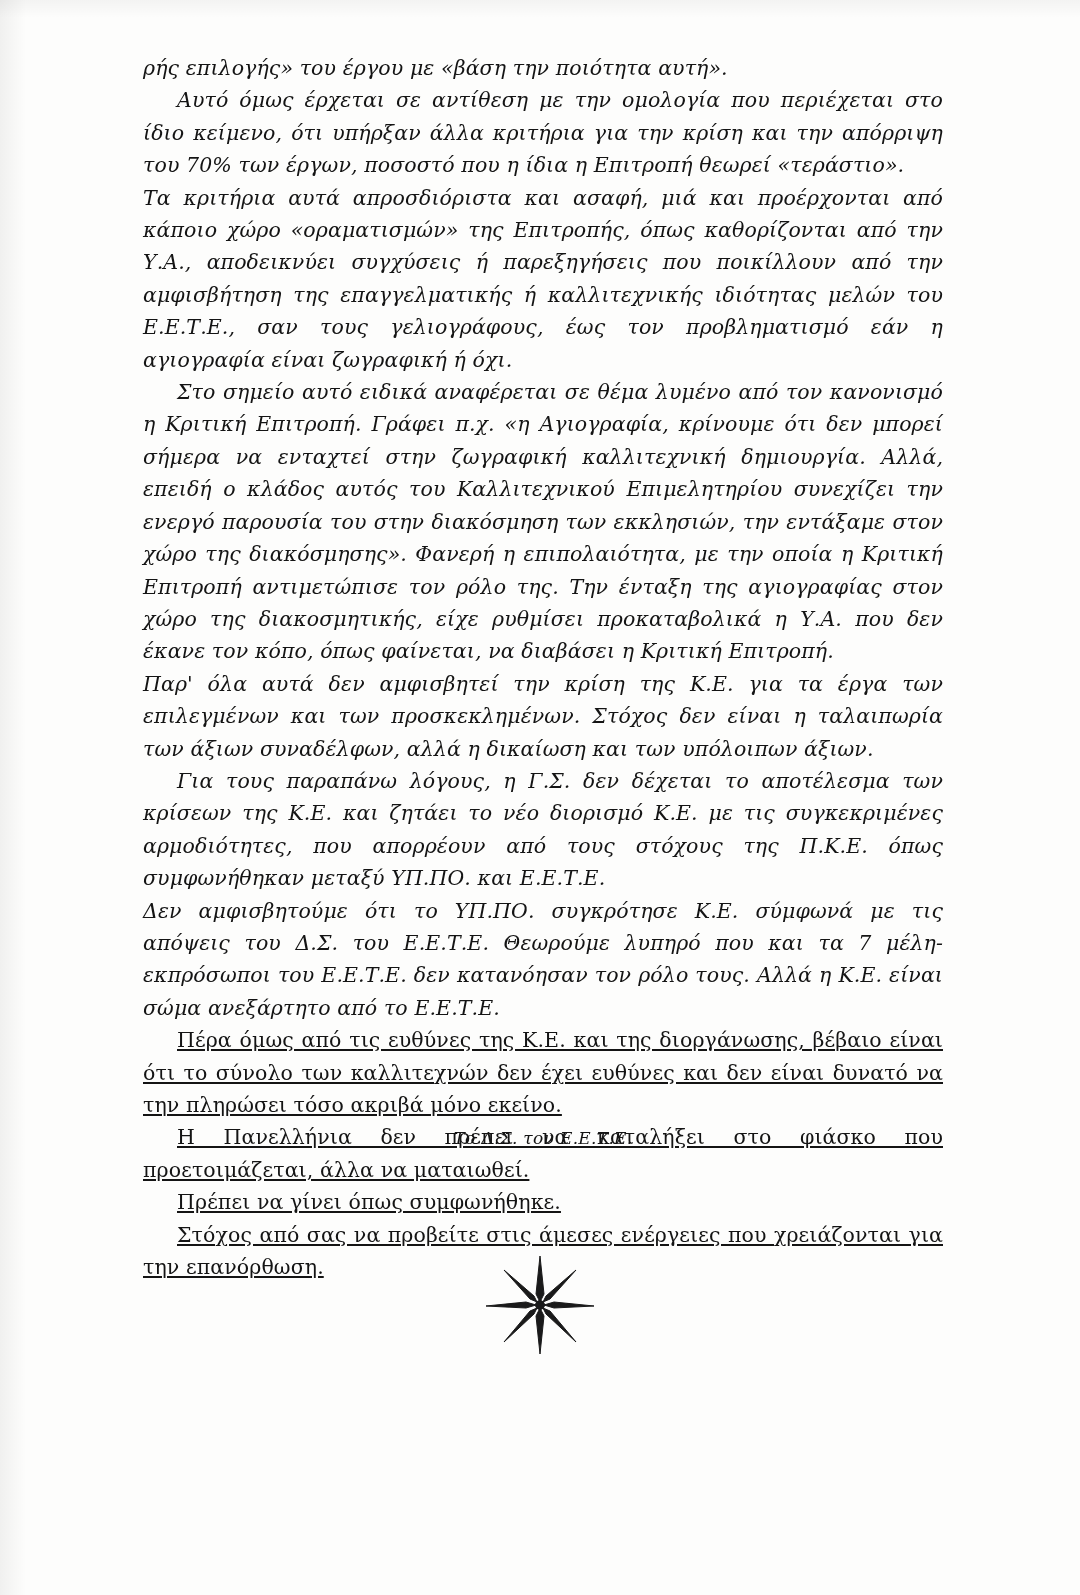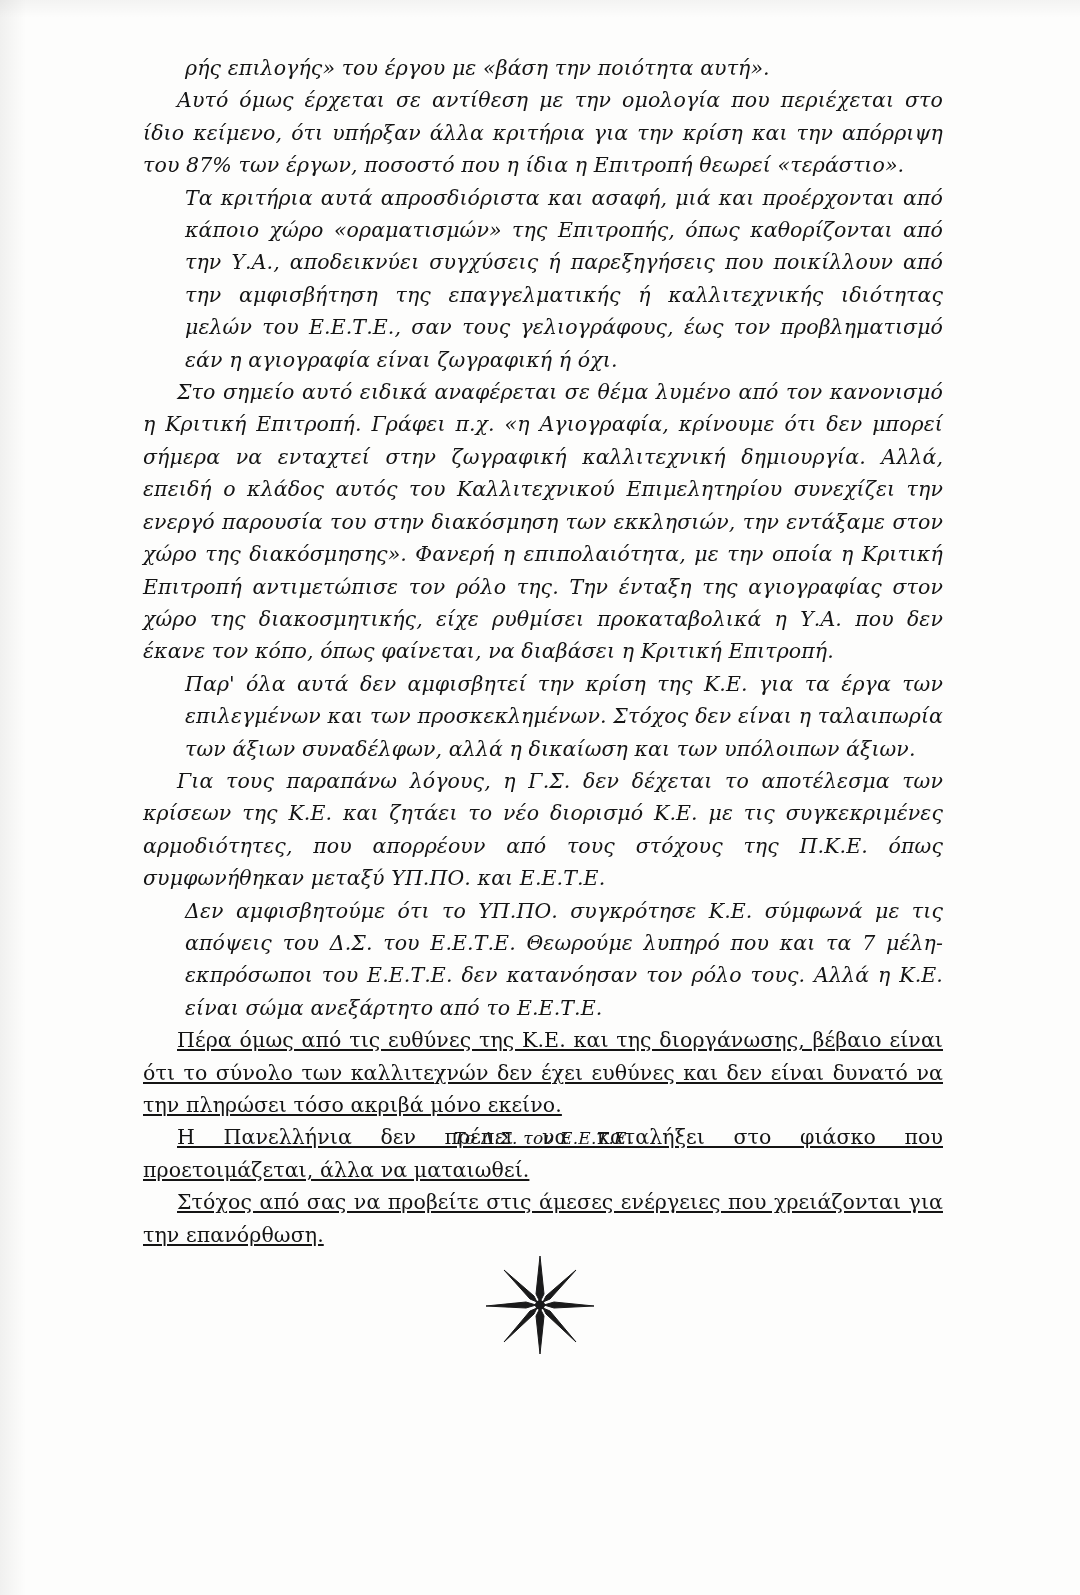--- a/index.html
+++ b/index.html
@@ -36,21 +36,20 @@
     color: #141414;
     letter-spacing: 0.1px;
   }
   .para {
     margin: 0;
     text-indent: 34px;
     text-align: justify;
   }
   .para.noindent {
     text-indent: 0;
-    margin-left: 42px;
   }
   .para.upright {
     font-style: normal;
     text-decoration: underline;
   }
   .signature {
     position: absolute;
     left: 143px;
     top: 1128px;
     width: 800px;
@@ -88,28 +87,29 @@
 </head>
 <body>
 
 <div class="page">
 
   <div class="edge-shadow-left"></div>
   <div class="edge-shadow-top"></div>
 
   <div class="text-block">
     <p class="para noindent">ρής επιλογής» του έργου με «βάση την ποιότητα αυτή».</p>
-    <p class="para">Αυτό όμως έρχεται σε αντίθεση με την ομολογία που περιέχεται στο ίδιο κείμενο, ότι υπήρξαν άλλα κριτήρια για την κρίση και την απόρριψη του 87% των έργων, ποσοστό που η ίδια η Επιτροπή θεωρεί «τεράστιο».</p>
+    <p class="para">Αυτό όμως έρχεται σε αντίθεση με την ομολογία που περιέχεται στο ίδιο κείμενο, ότι υπήρξαν άλλα κριτήρια για την κρίση και την απόρριψη του 70% των έργων, ποσοστό που η ίδια η Επιτροπή θεωρεί «τεράστιο».</p>
     <p class="para noindent">Τα κριτήρια αυτά απροσδιόριστα και ασαφή, μιά και προέρχονται ­από κάποιο χώρο «οραματισμών» της Επιτροπής, όπως καθορίζονται από την Υ.Α., αποδεικνύει συγχύσεις ή παρεξηγήσεις που ποικίλλουν από την αμφισβήτηση της επαγγελματικής ή καλλιτεχνικής ιδιότητας μελών του Ε.Ε.Τ.Ε., σαν τους γελιογράφους, έως τον προβληματισμό εάν η αγιογραφία είναι ζωγραφική ή όχι.</p>
     <p class="para">Στο σημείο αυτό ειδικά αναφέρεται σε θέμα λυμένο από τον κανονισμό η Κριτική Επιτροπή. Γράφει π.χ. «η Αγιογραφία, κρίνουμε ότι δεν μπορεί σήμερα να ενταχτεί στην ζωγραφική καλλιτεχνική δημιουργία. Αλλά, επειδή ο κλάδος αυτός του Καλλιτεχνικού Επιμελητηρίου συνεχίζει την ενεργό παρουσία του στην διακόσμηση των εκκλησιών, την εντάξαμε στον χώρο της διακόσμησης». Φανερή η επιπολαιότητα, με την οποία η Κριτική Επιτροπή αντιμετώπισε τον ρόλο της. Την ένταξη της αγιογραφίας στον χώρο της διακοσμητικής, είχε ρυθμίσει προκαταβολικά η Υ.Α. που δεν έκανε τον κόπο, όπως φαίνεται, να διαβάσει η Κριτική Επιτροπή.</p>
     <p class="para noindent">Παρ' όλα αυτά δεν αμφισβητεί την κρίση της Κ.Ε. για τα έργα των επιλεγμένων και των προσκεκλημένων. Στόχος δεν είναι η ταλαιπωρία των άξιων συναδέλφων, αλλά η δικαίωση και των υπόλοιπων άξιων.</p>
     <p class="para">Για τους παραπάνω λόγους, η Γ.Σ. δεν δέχεται το αποτέλεσμα των κρίσεων της Κ.Ε. και ζητάει το νέο διορισμό Κ.Ε. με τις συγκεκριμένες αρμοδιότητες, που απορρέουν από τους στόχους της Π.Κ.Ε. όπως συμφωνήθηκαν μεταξύ ΥΠ.ΠΟ. και Ε.Ε.Τ.Ε.</p>
     <p class="para noindent">Δεν αμφισβητούμε ότι το ΥΠ.ΠΟ. συγκρότησε Κ.Ε. σύμφωνά με τις απόψεις του Δ.Σ. του Ε.Ε.Τ.Ε. Θεωρούμε λυπηρό που και τα 7 μέλη-εκπρόσωποι του Ε.Ε.Τ.Ε. δεν κατανόησαν τον ρόλο τους. Αλλά η Κ.Ε. είναι σώμα ανεξάρτητο από το Ε.Ε.Τ.Ε.</p>
     <p class="para upright">Πέρα όμως από τις ευθύνες της Κ.Ε. και της διοργάνωσης, βέβαιο είναι ότι το σύνολο των καλλιτεχνών δεν έχει ευθύνες και δεν είναι δυνατό να την πληρώσει τόσο ακριβά μόνο εκείνο.</p>
     <p class="para upright">Η Πανελλήνια δεν πρέπει να καταλήξει στο φιάσκο που προετοιμάζεται, άλλα να ματαιωθεί.</p>
+    <p class="para upright">Πρέπει να γίνει όπως συμφωνήθηκε.</p>
     <p class="para upright">Στόχος από σας να προβείτε στις άμεσες ενέργειες που χρειάζονται για την επανόρθωση.</p>
   </div>
 
   <div class="signature">Το Δ.Σ. του Ε.Ε.Τ.Ε.</div>
 
   <div class="ornament">
     <svg width="120" height="110" viewBox="0 0 120 110" xmlns="http://www.w3.org/2000/svg">
       <g fill="#1a1a1a" stroke="#1a1a1a">
         <polygon points="60,6 64,44 60,52 56,44"></polygon>
         <polygon points="60,104 64,66 60,58 56,66"></polygon>

